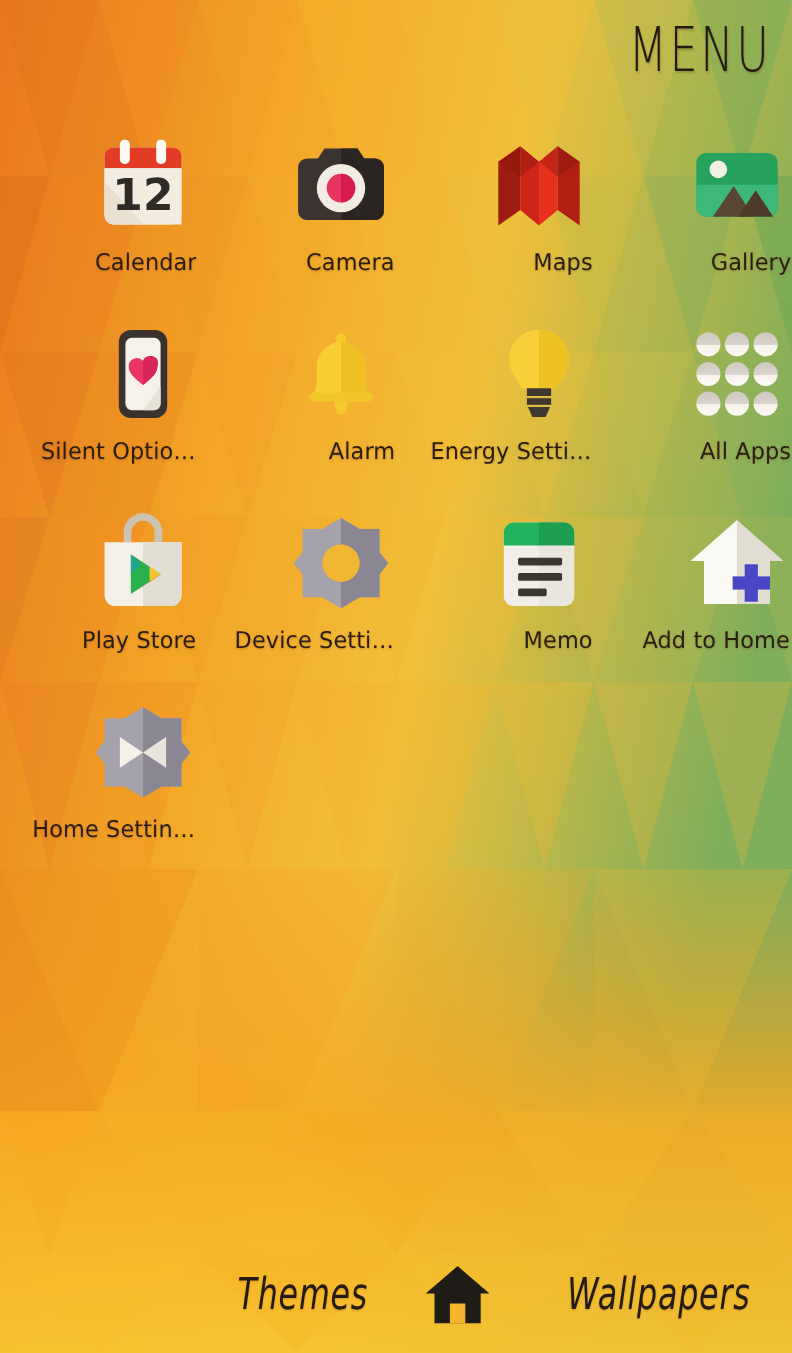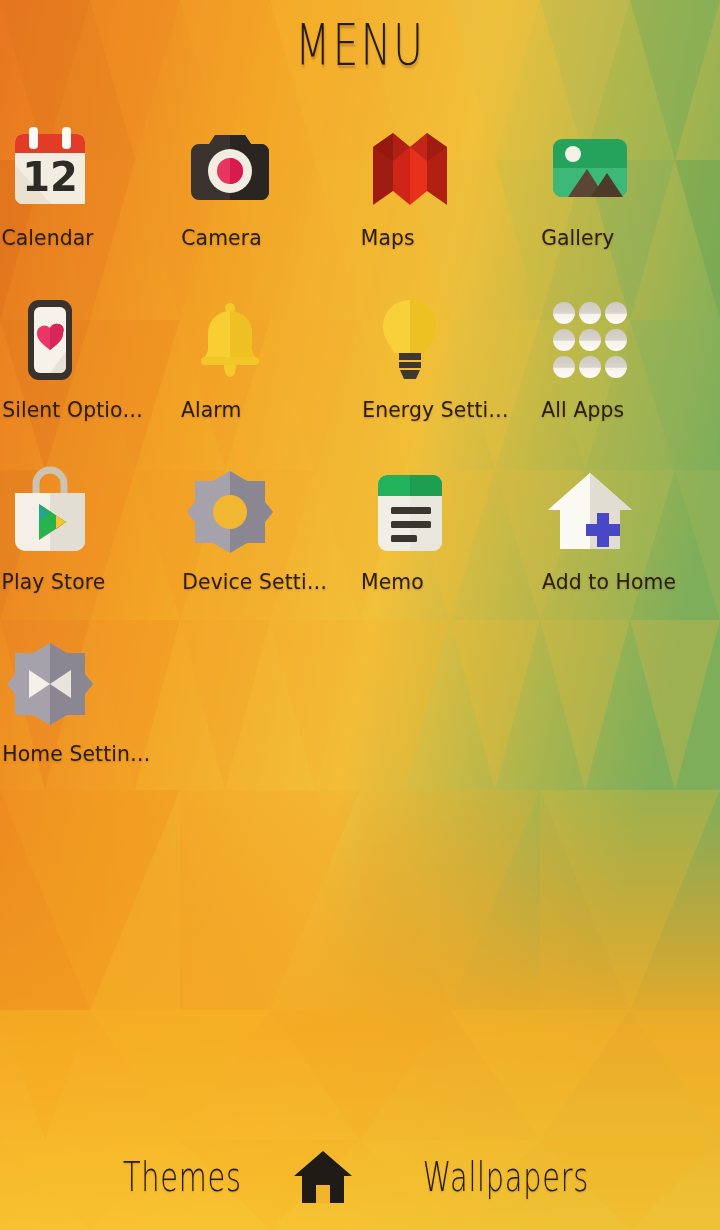--- a/index.html
+++ b/index.html
@@ -22,21 +22,21 @@
     position:absolute; inset:0;
     width:720px; height:1230px;
     z-index:0;
   }
 
   
   .header {
     position:absolute;
     top:0; left:0; width:720px; height:92px;
     z-index:5;
-    display:flex; align-items:center; justify-content:center;
+    display:flex; align-items:center; justify-content:flex-end;
   }
   .menu-title {
     font-family:"DejaVu Sans", sans-serif;
     font-size:52px;
     font-weight:300;
     letter-spacing:3px;
     color:#231b14;
     transform:scaleX(0.78) scaleY(1.08);
     transform-origin:center;
     text-shadow:1px 2px 2px rgba(90,50,10,0.28);
@@ -50,21 +50,21 @@
     width:720px;
     z-index:5;
     display:grid;
     grid-template-columns:repeat(4, 180px);
     grid-auto-rows:172px;
   }
   .app {
     position:relative;
     display:flex;
     flex-direction:column;
-    align-items:flex-start;
+    align-items:flex-end;
     justify-content:flex-start;
     padding-top:8px;
     cursor:pointer;
   }
   .icon-wrap {
     width:100px; height:100px;
     display:flex; align-items:center; justify-content:center;
     position:relative;
   }
   .app-label {
@@ -82,22 +82,23 @@
   }
 
   
   .dock {
     position:absolute;
     bottom:0; left:0;
     width:720px; height:96px;
     z-index:6;
     display:flex;
     align-items:center;
-    justify-content:center;
+    justify-content:flex-end;
     padding:0 38px 10px 30px;
+    font-style:italic;
   }
   .dock-text {
     font-family:"DejaVu Sans", sans-serif;
     font-size:40px;
     font-weight:300;
     color:#231b14;
     transform:scaleX(0.72);
     transform-origin:center;
     letter-spacing:1px;
     text-shadow:0px 1px 2px rgba(110,65,12,0.28);

